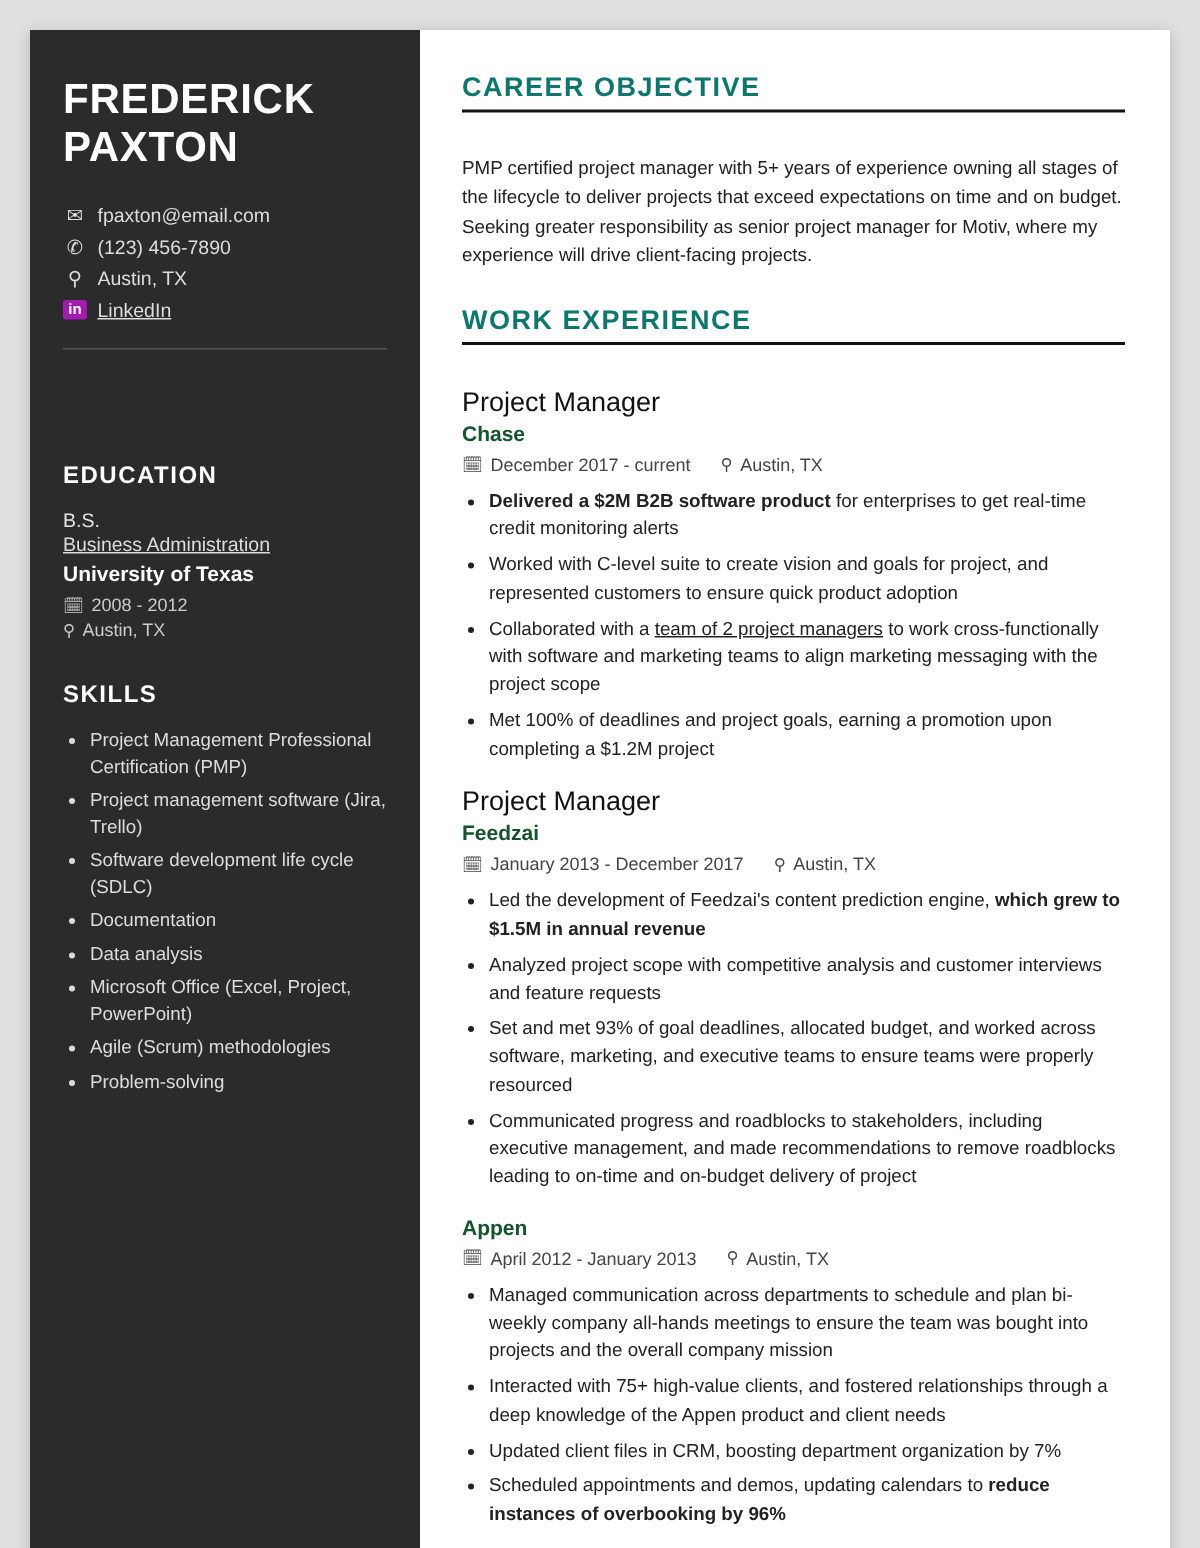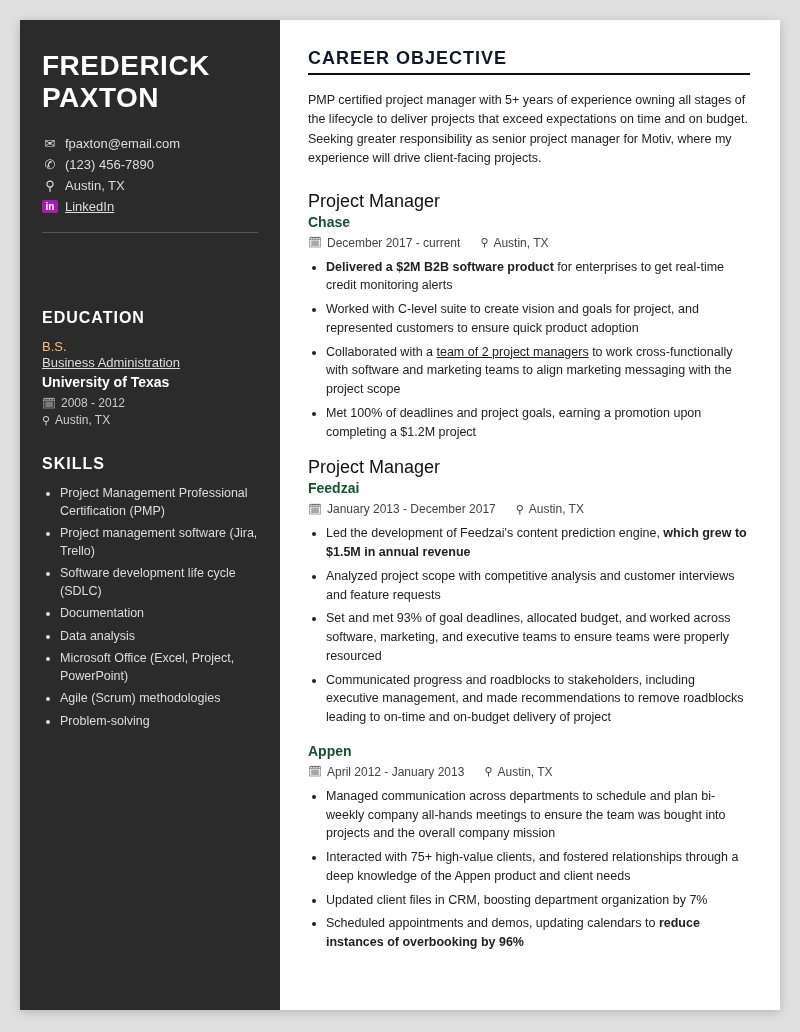--- a/index.html
+++ b/index.html
@@ -68,21 +68,21 @@
       color: #fff;
       margin-bottom: 12px;
       margin-top: 0;
     }
     .education-section {
       margin-bottom: 28px;
       margin-top: 48px;
     }
     .edu-degree {
       font-size: 13px;
-      color: #fdba74;
+      color: #e5e5e5;
       margin-bottom: 1px;
     }
     .edu-major {
       font-size: 13px;
       color: #ddd;
       margin-bottom: 4px;
       text-decoration: underline;
     }
     .edu-university {
       font-size: 14px;
@@ -123,24 +123,24 @@
     .main-content {
       flex: 1;
       padding: 28px 30px 30px 28px;
       overflow: hidden;
     }
     .section-header {
       font-size: 18px;
       font-weight: 900;
       text-transform: uppercase;
       letter-spacing: 1px;
-      color: #0f172a;
+      color: #0f766e;
       border-bottom: 2px solid #111;
       padding-bottom: 4px;
-      margin-bottom: 16px;
+      margin-bottom: 28px;
     }
     .career-objective-section {
       margin-bottom: 22px;
     }
     .objective-text {
       font-size: 12.5px;
       line-height: 1.55;
       color: #222;
     }
     .work-experience-section {
@@ -262,20 +262,21 @@
   </div>
 
   <div class="main-content">
 
     <div class="career-objective-section">
       <div class="section-header">CAREER OBJECTIVE</div>
       <p class="objective-text">PMP certified project manager with 5+ years of experience owning all stages of the lifecycle to deliver projects that exceed expectations on time and on budget. Seeking greater responsibility as senior project manager for Motiv, where my experience will drive client-facing projects.</p>
     </div>
 
     <div class="work-experience-section">
+      <div class="section-header">WORK EXPERIENCE</div>
 
       <div id="jobs-container">
           <div class="job-block">
             <div class="job-title">Project Manager</div>
             <div class="company-name">Chase</div>
             <div class="job-meta">
               <div class="job-dates">
                 <span style="font-size:11px;">🗓</span>
                 <span>December 2017 - current</span>
               </div>

